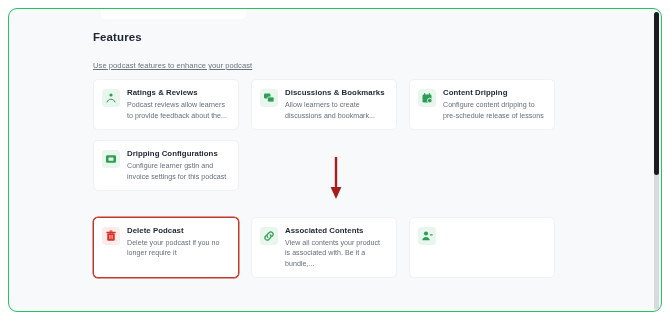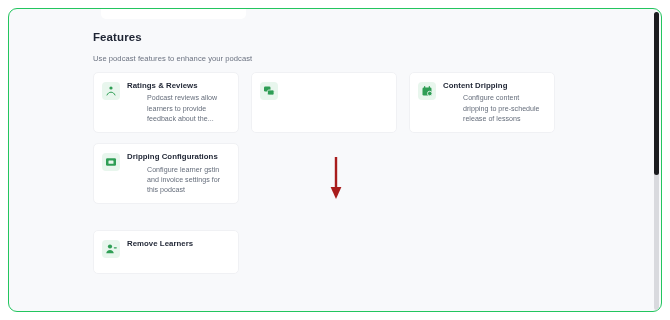--- a/index.html
+++ b/index.html
@@ -46,22 +46,23 @@
   
   .section-title {
     font-size: 11.5px;
     font-weight: bold;
     color: #1e2433;
     letter-spacing: 0.1px;
   }
   .section-sub {
     font-size: 7.6px;
     color: #6b7280;
-    margin-top: 11px;
+    margin-top: 18px;
     letter-spacing: 0.05px;
+    text-decoration: underline;
   }
 
   .grid {
     display: flex;
     flex-wrap: wrap;
     gap: 10px 12px;
     margin-top: 9px;
     width: 482px;
   }
 
@@ -106,21 +107,20 @@
     color: #1e2433;
     line-height: 1.2;
     letter-spacing: 0.05px;
   }
   .card-desc {
     font-size: 7.1px;
     color: #656d7b;
     line-height: 1.45;
     margin-top: 3px;
     letter-spacing: 0.02px;
-    margin-left: 20px;
   }
 
   
   .section-gap { height: 17px; }
 
   
   .arrow-annotation {
     position: absolute;
     left: 319px;
     top: 148px;
@@ -178,20 +178,24 @@
         </div>
 
         <div class="card">
           <div class="card-icon">
             <svg width="12" height="12" viewBox="0 0 24 24">
               <rect x="2" y="3" width="13" height="10" rx="2.5" fill="#2f9e55"></rect>
               <rect x="9" y="10" width="13" height="10" rx="2.5" fill="#2f9e55"></rect>
               <rect x="9" y="10" width="13" height="10" rx="2.5" fill="none" stroke="#e8f6ed" stroke-width="1.5"></rect>
             </svg>
           </div>
+          <div class="card-body">
+            <div class="card-title">Discussions &amp; Bookmarks</div>
+            <div class="card-desc">Allow learners to create discussions and bookmark...</div>
+          </div>
         </div>
 
         <div class="card">
           <div class="card-icon">
             <svg width="12" height="12" viewBox="0 0 24 24">
               <rect x="3" y="5" width="18" height="16" rx="2.5" fill="#2f9e55"></rect>
               <rect x="6" y="2" width="2.6" height="5" rx="1.3" fill="#2f9e55"></rect>
               <rect x="15.4" y="2" width="2.6" height="5" rx="1.3" fill="#2f9e55"></rect>
               <circle cx="17.5" cy="17" r="4.6" fill="#2f9e55" stroke="#e8f6ed" stroke-width="1.8"></circle>
             </svg>
@@ -218,33 +222,56 @@
       </div>
     </div>
 
     <div class="section-gap"></div>
 
     <div>
 
       <div class="grid">
 
 
-
+        <div class="card highlighted">
+          <div class="card-icon danger">
+            <svg width="12" height="12" viewBox="0 0 24 24">
+              <rect x="4.5" y="6.5" width="15" height="15" rx="2.4" fill="#d93025"></rect>
+              <rect x="2.5" y="3.4" width="19" height="3" rx="1.5" fill="#d93025"></rect>
+              <rect x="9" y="1" width="6" height="2.6" rx="1" fill="#d93025"></rect>
+              <rect x="9" y="10" width="1.7" height="8" rx="0.8" fill="#fdeceb"></rect>
+              <rect x="13.3" y="10" width="1.7" height="8" rx="0.8" fill="#fdeceb"></rect>
+            </svg>
+          </div>
+          <div class="card-body">
+            <div class="card-title">Delete Podcast</div>
+            <div class="card-desc">Delete your podcast if you no longer require it</div>
+          </div>
+        </div>
+
+        <div class="card">
+          <div class="card-icon">
+            <svg width="12" height="12" viewBox="0 0 24 24" fill="none" stroke="#2f9e55" stroke-width="2.4" stroke-linecap="round">
+              <path d="M9.5 14.5a4.6 4.6 0 0 1 0-6.5l3-3a4.6 4.6 0 0 1 6.5 6.5l-1.6 1.6"></path>
+              <path d="M14.5 9.5a4.6 4.6 0 0 1 0 6.5l-3 3a4.6 4.6 0 0 1-6.5-6.5l1.6-1.6"></path>
+            </svg>
+          </div>
+          <div class="card-body">
+            <div class="card-title">Associated Contents</div>
+            <div class="card-desc">View all contents your product is associated with. Be it a bundle,...</div>
+          </div>
+        </div>
 
         <div class="card">
           <div class="card-icon">
             <svg width="12" height="12" viewBox="0 0 24 24">
               <circle cx="10" cy="7" r="4.2" fill="#2f9e55"></circle>
               <path d="M2.6 20.5c0-4.1 3.3-6.6 7.4-6.6s7.4 2.5 7.4 6.6z" fill="#2f9e55"></path>
               <rect x="17.5" y="8.6" width="6.2" height="2.2" rx="1.1" fill="#2f9e55"></rect>
             </svg>
-          </div>
-          <div class="card-body">
-            <div class="card-title">Remove Learners</div>
-
           </div>
         </div>
 
       </div>
     </div>
 
   </div>
 
   <div class="arrow-annotation">
     <svg width="16" height="44" viewBox="0 0 16 44">

